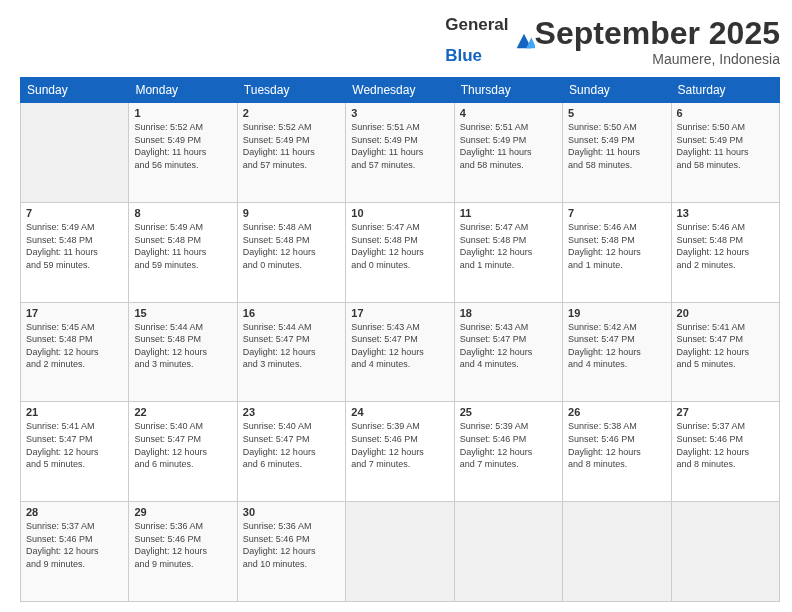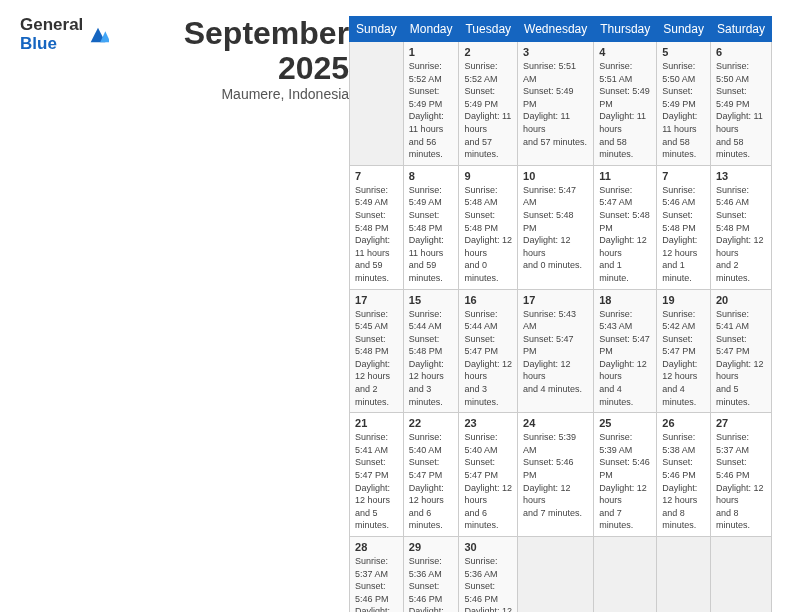--- a/index.html
+++ b/index.html
@@ -6,23 +6,24 @@
     body {
       width: 792px;
       height: 612px;
       font-family: Arial, sans-serif;
       background: #fff;
       overflow: hidden;
     }
     .page {
       width: 792px;
       height: 612px;
-      padding: 16px 20px 10px 20px;
+      padding: 16px 12px 10px 20px;
       display: flex;
-      flex-direction: row;
+      flex-direction: column;
+      align-items: flex-end;
     }
     .header {
       display: flex;
       justify-content: space-between;
       align-items: flex-start;
       margin-bottom: 10px;
     }
     .logo {
       display: flex;
       align-items: center;
@@ -35,20 +36,21 @@
     }
     .logo-general {
       font-size: 17px;
       font-weight: bold;
       color: #333;
     }
     .logo-blue {
       font-size: 17px;
       font-weight: bold;
       color: #1565c0;
+      margin-top: 12px;
     }
     .logo-icon {
       width: 22px;
       height: 22px;
       margin-left: 2px;
     }
     .title-block {
       text-align: right;
     }
     .month-title {

